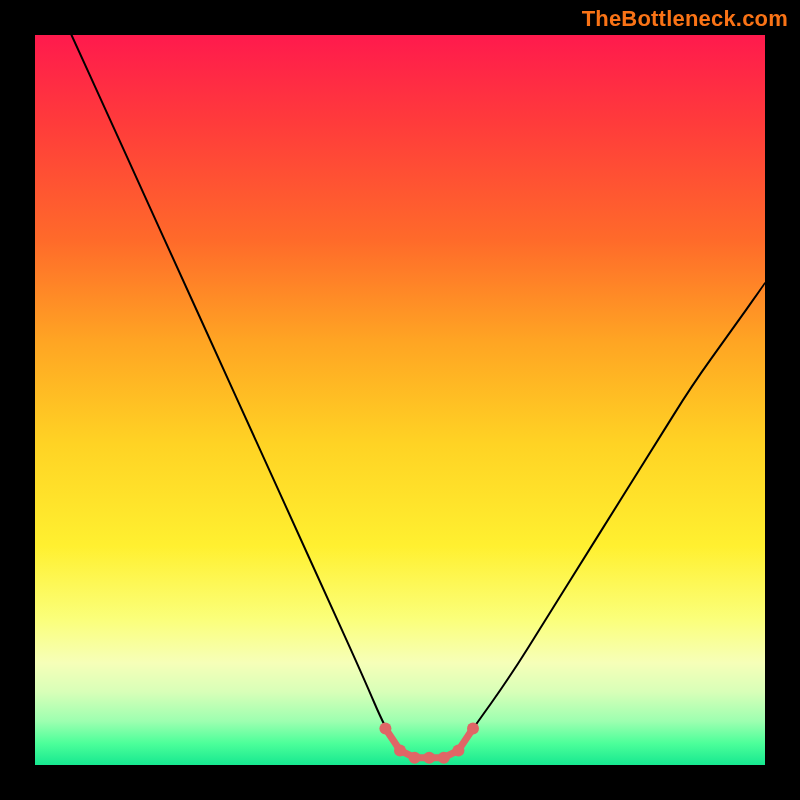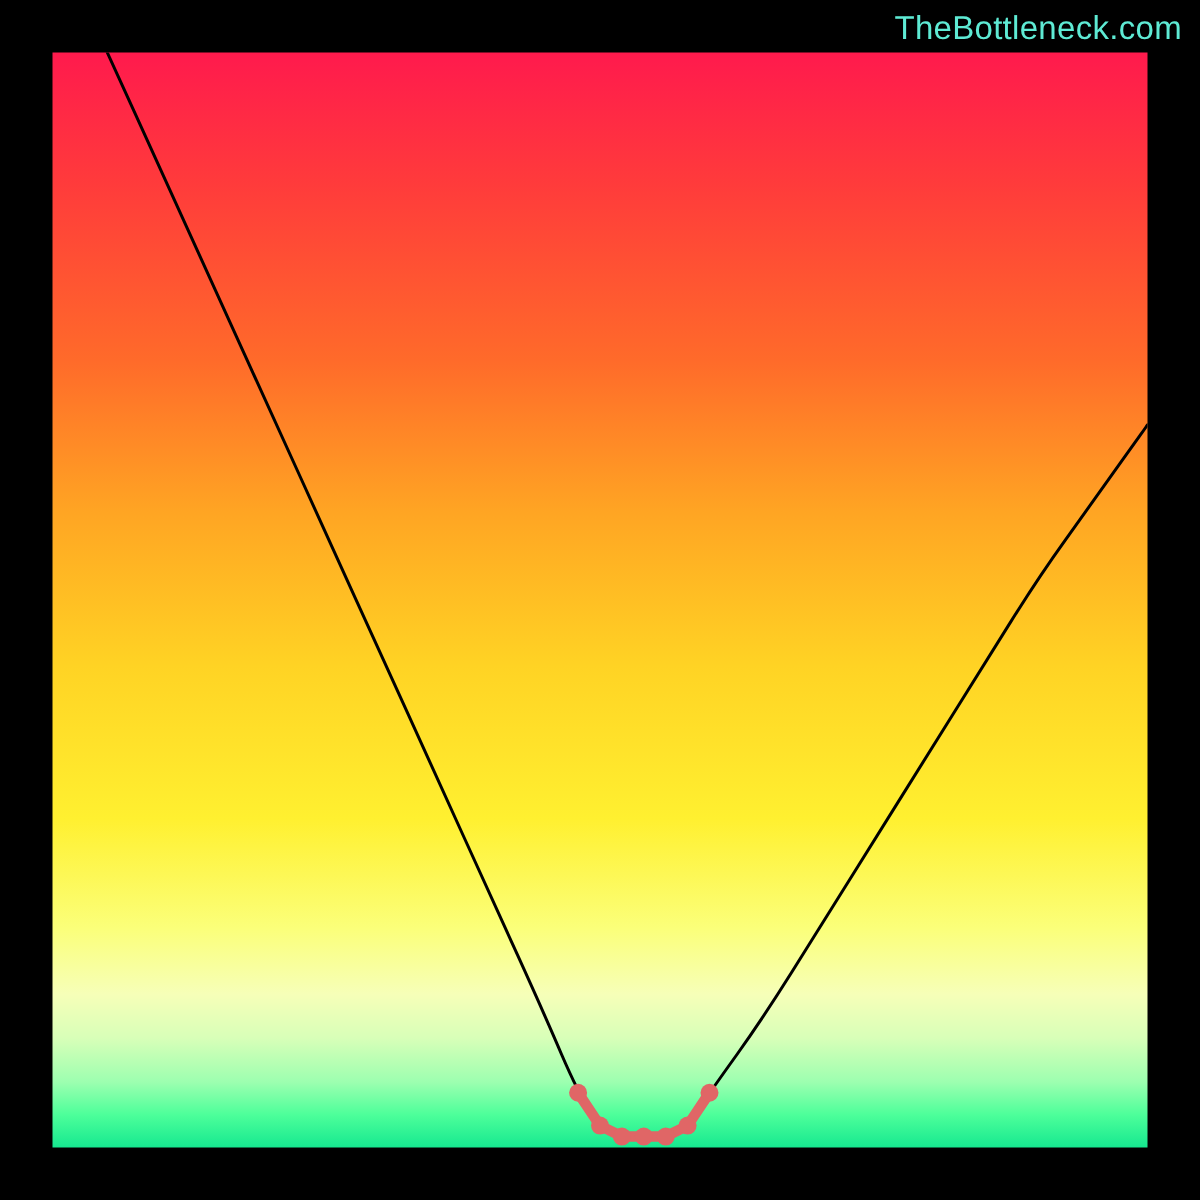--- a/index.html
+++ b/index.html
@@ -38,22 +38,22 @@
       #4dff9a 97%,
       #16e890 100%
     );
   }
   .watermark {
     position: absolute;
     top: 6px;
     right: 12px;
     font-family: Arial, Helvetica, sans-serif;
     font-size: 22px;
-    font-weight: 400;
-    color: #5eead4;
+    font-weight: 700;
+    color: #f97316;
     letter-spacing: 0.2px;
     user-select: none;
   }
   svg.curves {
     position: absolute;
     left: 0;
     top: 0;
     width: 730px;
     height: 730px;
   }

